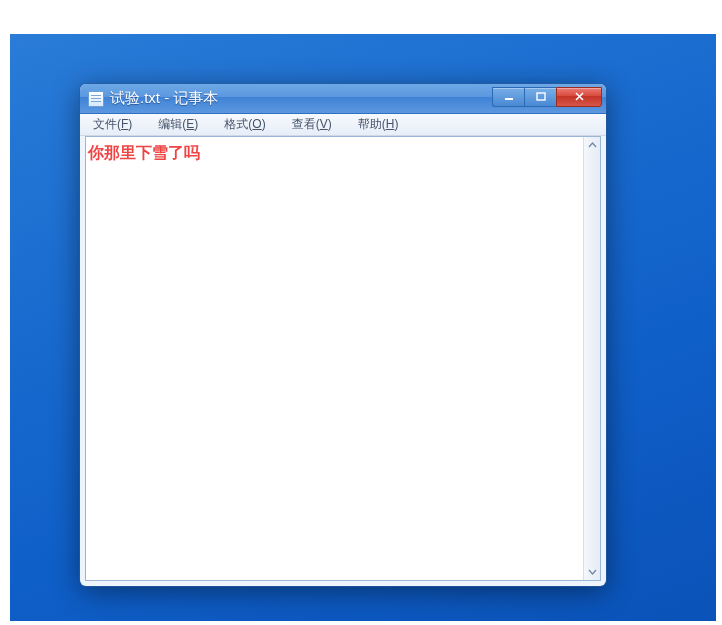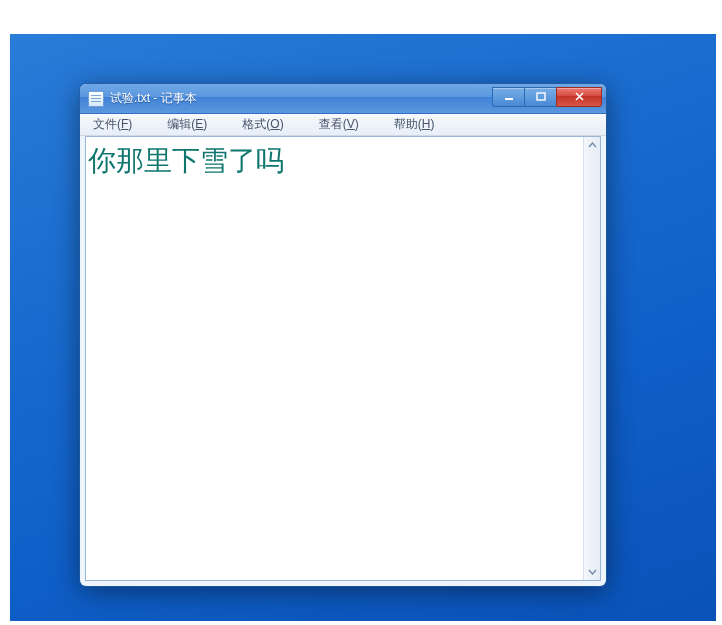--- a/index.html
+++ b/index.html
@@ -95,21 +95,21 @@
     }
     .np-icon::before {
       content: "";
       position: absolute;
       left: 2px; right: 2px; top: 3px;
       height: 1px;
       background: #7aa8d6;
       box-shadow: 0 3px 0 #7aa8d6, 0 6px 0 #7aa8d6;
     }
     .np-title {
-      font-size: 12px;
+      font-size: 15px;
       color: #fff;
       text-shadow: 0 1px 1px rgba(0,40,90,.55);
       flex: 1;
       white-space: nowrap;
       overflow: hidden;
     }
     .np-ctrls {
       display: flex;
       gap: 0;
       height: 20px;
@@ -136,21 +136,21 @@
     }
     .np-btn svg { display:block; }
 
     .np-menubar {
       height: 22px;
       background: linear-gradient(#f6f9fd, #e7eef8);
       border-bottom: 1px solid #cfd9e6;
       display: flex;
       align-items: center;
       padding: 0 4px;
-      gap: 17px;
+      gap: 8px;
     }
     .np-menu-item {
       font-size: 12px;
       color: #46536a;
       padding: 2px 9px;
       cursor: pointer;
       border-radius: 2px;
     }
     .np-menu-item .accel { text-decoration: underline; }
 
@@ -161,24 +161,25 @@
       right: 5px;
       bottom: 5px;
       background: #fff;
       border: 1px solid #9bb5d6;
       display: flex;
     }
     .np-textarea {
       flex: 1;
       padding: 6px 2px 6px 2px;
       font-family: "SimSun","NSimSun","Microsoft YaHei",sans-serif;
-      font-size: 28px;
+      font-size: 16px;
       line-height: 1.25;
-      color: #0f766e;
-      overflow: hidden;
+      color: #ef4444;
+      overflow: hidden;
+      font-weight: bold;
     }
     .np-scroll {
       width: 17px;
       background: linear-gradient(90deg,#f4f7fb,#e5ecf5);
       border-left: 1px solid #d6e0ec;
       position: relative;
     }
     .np-scroll-arrow {
       position: absolute;
       left: 0; right: 0;

